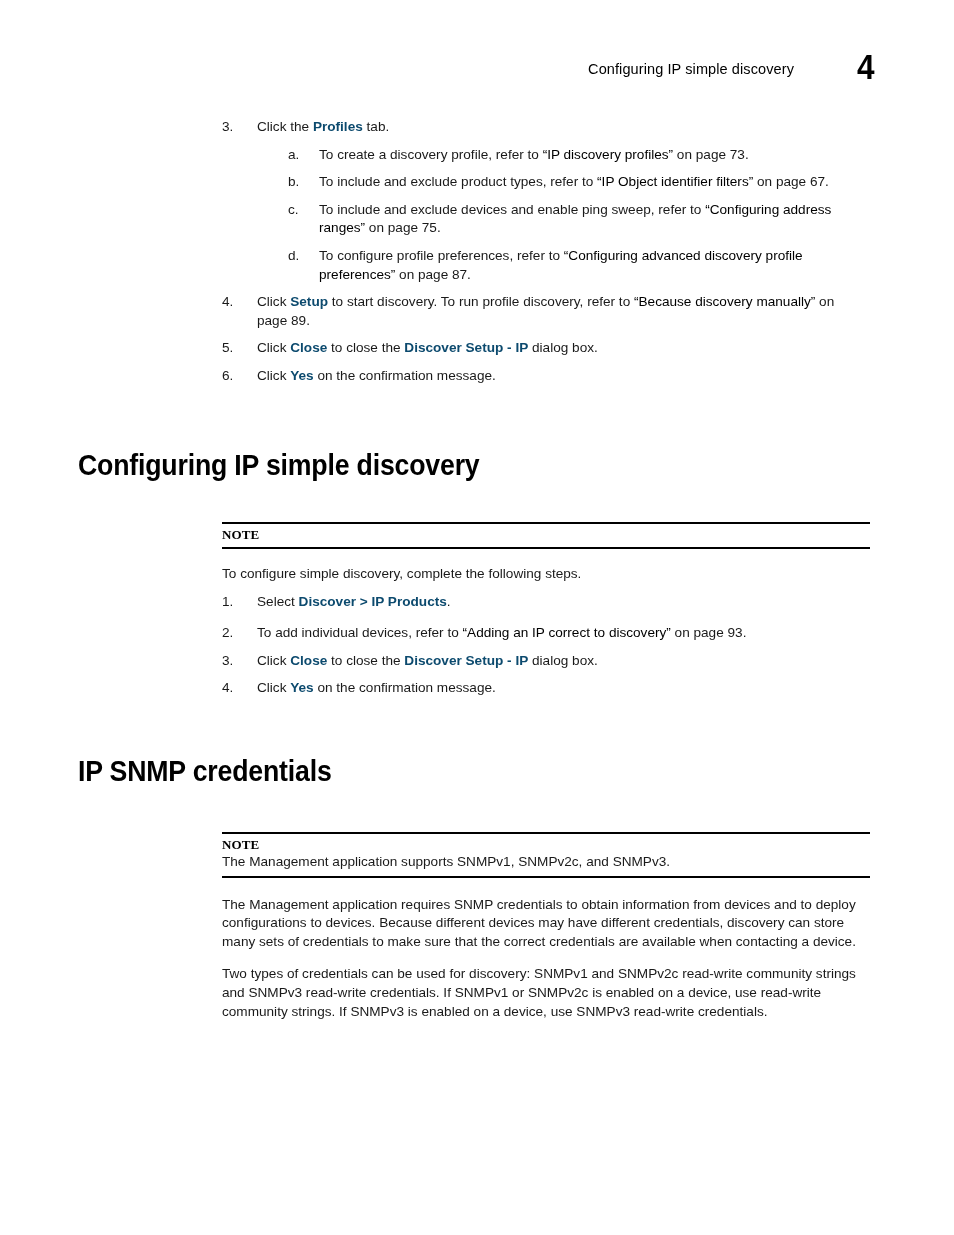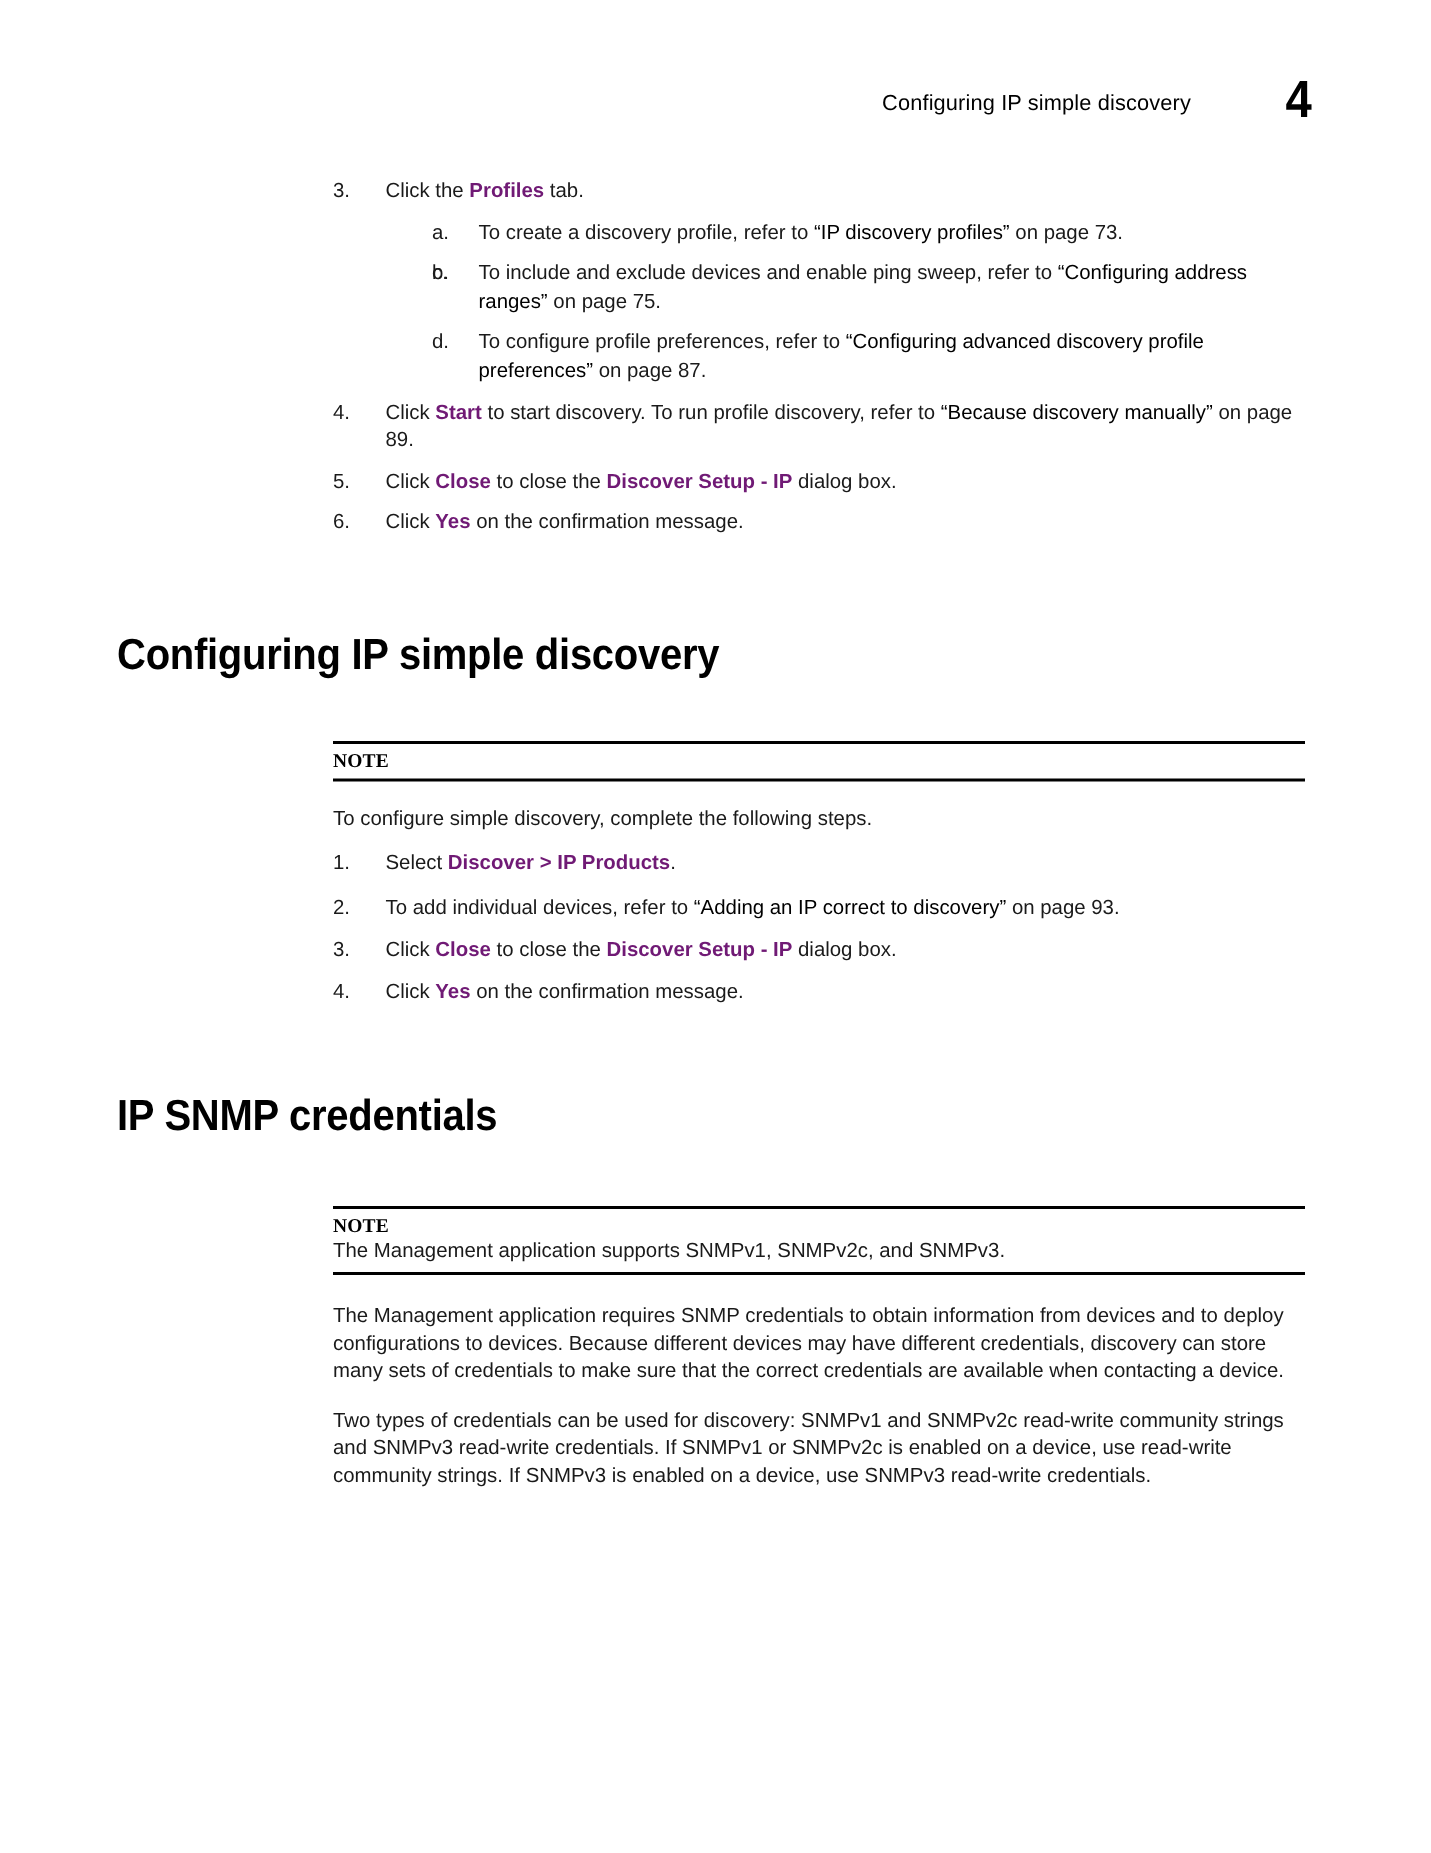--- a/index.html
+++ b/index.html
@@ -52,21 +52,21 @@
     line-height: 1;
   }
 
   
   .content {
     position: absolute;
     left: 0;
     top: 118px;
     width: 954px;
   }
-  b, .b { font-weight: bold; color: #701a75; }
+  b, .b { font-weight: bold; color: #0c4a6e; }
   .lnk {
     color: #000000;
   }
 
   
   .olist {
     margin: 0;
     padding: 0;
     list-style: none;
   }
@@ -198,35 +198,36 @@
         <span class="marker">3.</span>
         <span>Click the <b>Profiles</b> tab.</span>
 
         <ol class="sublist">
           <li class="sitem">
             <span class="marker">a.</span>
             <span>To create a discovery profile, refer to <span class="lnk">“IP discovery profiles”</span> on page 73.</span>
           </li>
           <li class="sitem">
             <span class="marker">b.</span>
+            <span>To include and exclude product types, refer to <span class="lnk">“IP Object identifier filters”</span> on page 67.</span>
           </li>
           <li class="sitem">
             <span class="marker">c.</span>
             <span>To include and exclude devices and enable ping sweep, refer to <span class="lnk">“Configuring address ranges”</span> on page 75.</span>
           </li>
           <li class="sitem">
             <span class="marker">d.</span>
             <span>To configure profile preferences, refer to <span class="lnk">“Configuring advanced discovery profile preferences”</span> on page 87.</span>
           </li>
         </ol>
       </li>
 
       <li class="oitem">
         <span class="marker">4.</span>
-        <span>Click <b>Start</b> to start discovery. To run profile discovery, refer to <span class="lnk">“Because discovery manually”</span> on page 89.</span>
+        <span>Click <b>Setup</b> to start discovery. To run profile discovery, refer to <span class="lnk">“Because discovery manually”</span> on page 89.</span>
       </li>
 
       <li class="oitem">
         <span class="marker">5.</span>
         <span>Click <b>Close</b> to close the <b>Discover Setup - IP</b> dialog box.</span>
       </li>
 
       <li class="oitem">
         <span class="marker">6.</span>
         <span>Click <b>Yes</b> on the confirmation message.</span>

